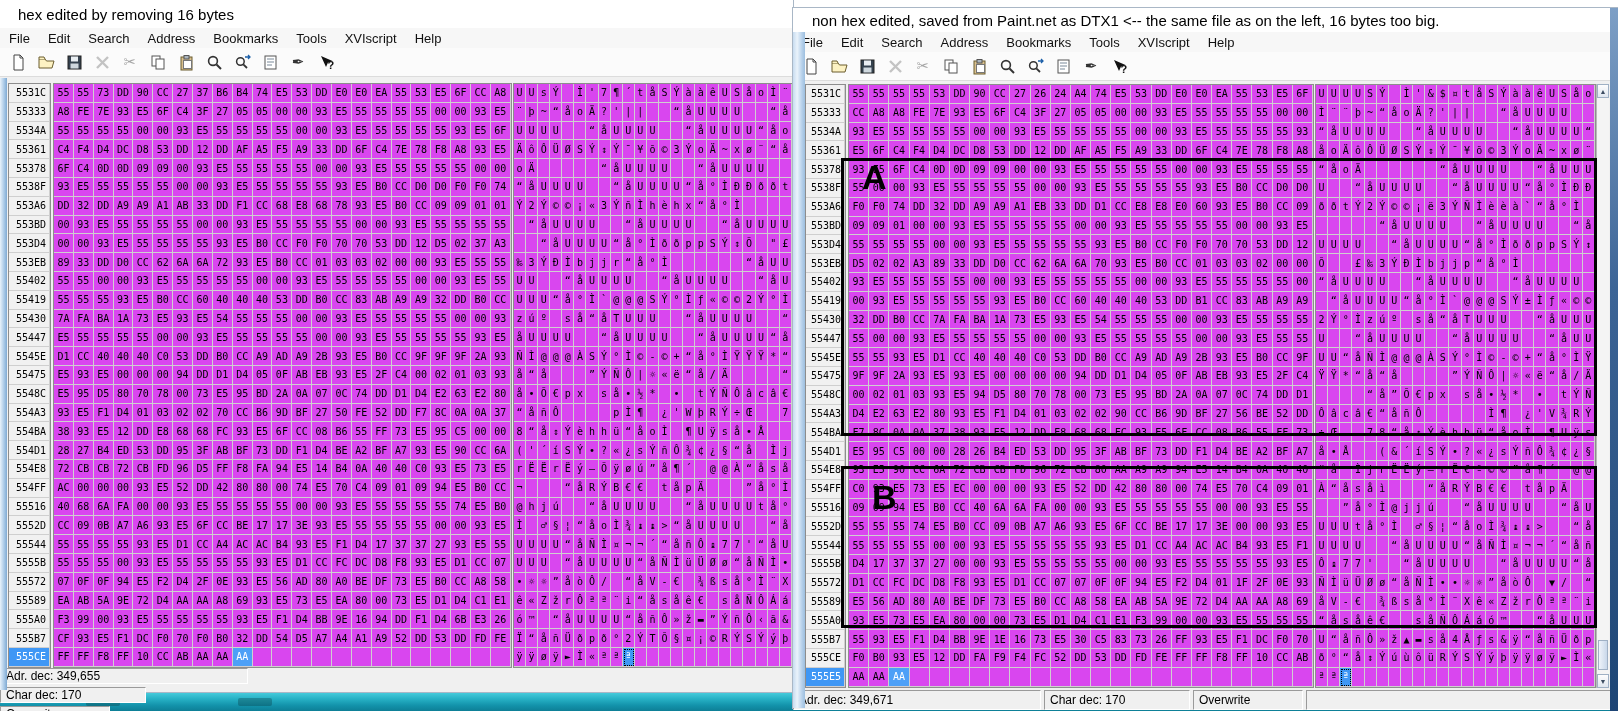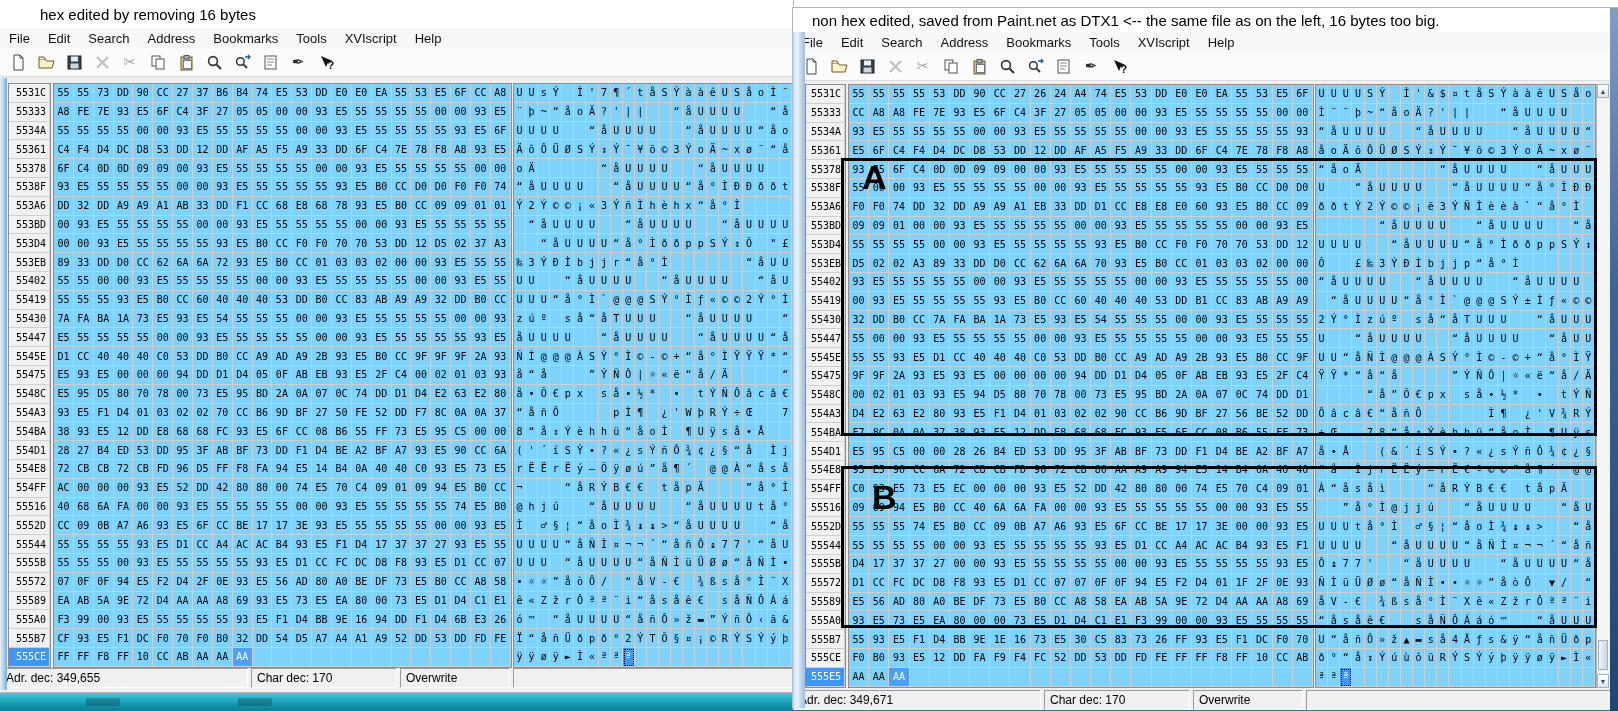--- a/index.html
+++ b/index.html
@@ -10,53 +10,53 @@
   #taskbar{position:absolute;left:0;top:692px;width:1618px;height:19px;z-index:1;
            background:linear-gradient(180deg,#49cede 0%,#28b2c6 35%,#1393ab 70%,#0d7f96 100%);}
   #taskbar .smudge{position:absolute;top:6px;height:8px;width:34px;background:rgba(10,60,70,.35);border-radius:2px;}
 
   
   .win{position:absolute;background:#f0f0f0;z-index:2;outline:1px solid #a9b7c6;}
   #win-left{left:0;top:0;width:793px;height:692px;}
   #win-right{left:793px;top:8px;width:825px;height:700px;}
   .cap{position:absolute;left:0;right:0;top:0;background:#ffffff;color:#000;
        font-size:15px;display:flex;align-items:center;}
-  #win-left .cap{height:28px;padding-left:40px;}
+  #win-left .cap{height:28px;padding-left:18px;}
   #win-right .cap{height:24px;padding-left:19px;text-align:right;}
   .menubar{position:absolute;left:0;right:0;height:20px;background:#f7f7f7;
            border-bottom:1px solid #e6e6e6;display:flex;align-items:center;font-size:13px;color:#111;}
   #win-left .menubar{top:28px;}
   #win-right .menubar{top:24px;}
   .menu-item{padding:0 9px;height:100%;display:flex;align-items:center;cursor:default;}
   .toolbar{position:absolute;left:0;right:0;height:28px;background:#fbfbfb;
            border-bottom:1px solid #dcdcdc;display:flex;align-items:center;padding-left:6px;gap:4px;}
   #win-left .toolbar{top:48px;}
   #win-right .toolbar{top:44px;}
   .tbtn{width:24px;height:22px;display:flex;align-items:center;justify-content:center;}
   .tbtn.disabled{opacity:.42;filter:grayscale(1);}
   .tbtn svg{display:block;}
   .tbtn .glyph{font-size:15px;line-height:1;color:#333;font-family:"DejaVu Sans",sans-serif;}
 
   
-  .pane{position:absolute;background:#7dd3fc;border:1px solid #8d8d8d;box-sizing:border-box;}
+  .pane{position:absolute;background:#d946ef;border:1px solid #8d8d8d;box-sizing:border-box;}
   .addr-pane{background:#f1f1f1;}
   .grow{display:flex;box-sizing:border-box;height:18.8px;}
   .cell{flex:0 0 calc(100%/23);box-sizing:border-box;border-right:1px solid #cfcfcf;
         border-bottom:1px solid #cfcfcf;display:flex;align-items:center;justify-content:center;
         font-family:"DejaVu Sans Mono",monospace;font-size:10px;color:#000;overflow:hidden;white-space:pre;}
   .acell{flex:1 1 auto;justify-content:flex-end;padding-right:3px;background:#f1f1f1;}
   .acell.sel{background:#3f97f5;color:#fff;}
   .bcell.cursor{background:#4da0f7;color:#fff;}
   .ccell{font-size:10px;}
   .ccell.cursor{background:#3f97f5;color:#fff;outline:1px dotted #000;outline-offset:-2px;}
 
   
   .statusbar{position:absolute;left:0;right:0;height:20px;background:#f0f0f0;display:flex;gap:3px;
              font-size:12px;color:#000;align-items:stretch;}
-  #win-left .statusbar{top:668px;}
+  #win-left .statusbar{top:668px;flex-direction:column;}
   #win-right .statusbar{top:682px;}
   .spanel{border:1px solid;border-color:#9a9a9a #ffffff #ffffff #9a9a9a;display:flex;align-items:center;
           padding-left:5px;box-sizing:border-box;background:#f0f0f0;}
 
   
   #left-edge{position:absolute;left:0;top:78px;width:7px;height:612px;z-index:3;
              background:linear-gradient(90deg,#e8f2fb,#a8c8e6 60%,#7fa9d2);}
   #mid-strip{position:absolute;left:793px;top:32px;width:12px;height:676px;z-index:3;
              background:linear-gradient(90deg,#c7dcf0 0%,#eaf3fb 35%,#b6d0ea 75%,#9dbfdf 100%);}
   #right-edge{position:absolute;left:1610px;top:8px;width:8px;height:703px;z-index:5;

